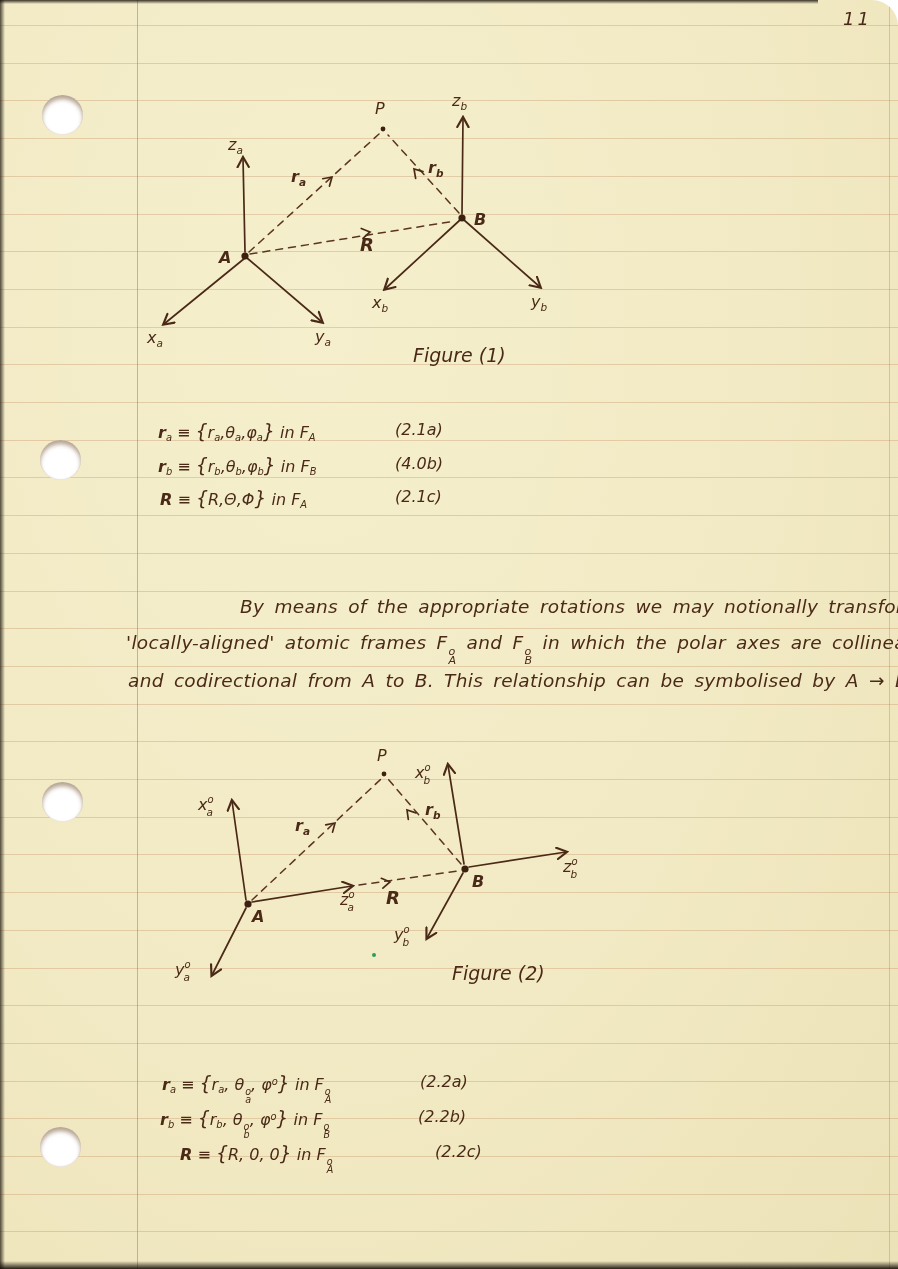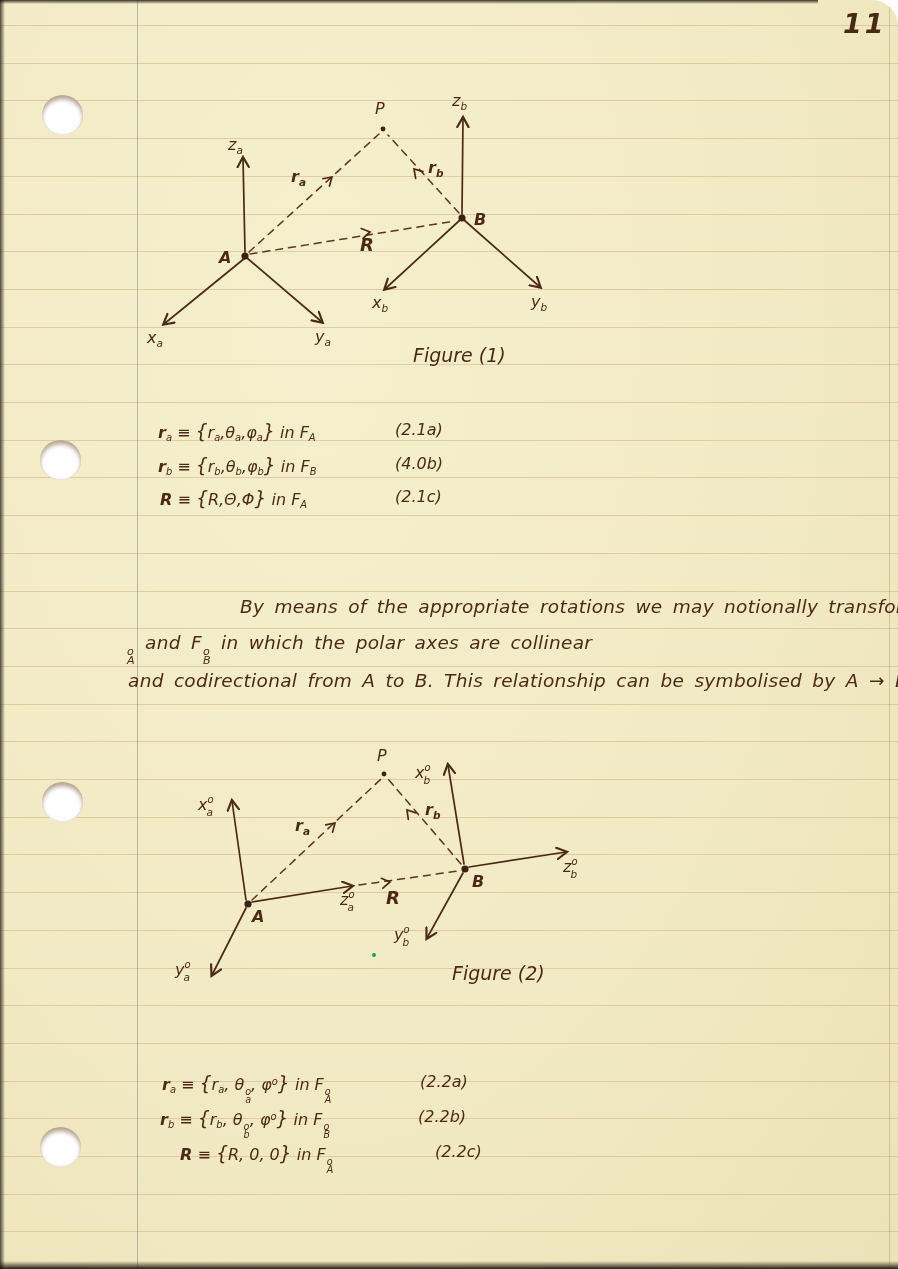--- a/index.html
+++ b/index.html
@@ -16,22 +16,22 @@
   .margin-line{position:absolute;top:0;bottom:0;left:137px;width:1px;background:rgba(125,138,152,0.55);}
   .right-edge{position:absolute;top:0;bottom:0;left:889px;width:1px;background:rgba(160,125,85,0.35);}
   .edge-top{position:absolute;top:0;left:0;right:80px;height:4px;
     background:linear-gradient(to bottom, rgba(28,20,12,0.85), rgba(28,20,12,0));}
   .edge-left{position:absolute;top:0;bottom:0;left:0;width:5px;
     background:linear-gradient(to right, rgba(28,20,12,0.75), rgba(28,20,12,0));}
   .edge-bottom{position:absolute;left:0;right:0;bottom:0;height:8px;
     background:linear-gradient(to top, rgba(20,14,8,0.92), rgba(20,14,8,0));}
   .hole{position:absolute;width:41px;height:40px;border-radius:50%;background:#ffffff;
     box-shadow:inset 0 4px 4px rgba(120,88,55,0.55), inset 0 -1px 1px rgba(120,88,55,0.15);}
-  .page-number{position:absolute;top:8px;left:843px;font-size:27px;font-style:italic;
-    letter-spacing:3px;font-weight:bold;}
+  .page-number{position:absolute;top:8px;left:843px;font-size:18px;font-style:italic;
+    letter-spacing:3px;font-weight:normal;}
   .para-line{position:absolute;font-size:18.5px;font-style:italic;letter-spacing:0.3px;
     word-spacing:4px;white-space:nowrap;}
   .eq{position:absolute;font-size:16px;font-style:italic;white-space:nowrap;height:30px;width:340px;}
   .eq-ref{position:absolute;top:0;text-align:right;}
   .tk-sub{font-size:0.62em;vertical-align:-0.35em;}
   .tk-sup{font-size:0.62em;vertical-align:0.55em;}
   .tk-b{font-weight:bold;}
   .tk-big{font-size:1.18em;}
   .ss{display:inline-flex;flex-direction:column;vertical-align:-0.5em;font-size:0.6em;
     line-height:0.85;margin-left:1px;text-align:left;}
@@ -117,21 +117,21 @@
   <div class="eq" style="left:158px;top:454px">
     <span><span class="tk-b">r</span><span class="tk-sub">b</span><span> ≡ </span><span class="tk-big">{</span><span>r</span><span class="tk-sub">b</span><span>,θ</span><span class="tk-sub">b</span><span>,φ</span><span class="tk-sub">b</span><span class="tk-big">}</span><span> in F</span><span class="tk-sub">B</span></span>
     <span class="eq-ref" style="left:237px">(4.0b)</span>
   </div>
   <div class="eq" style="left:160px;top:487px">
     <span><span class="tk-b">R</span><span> ≡ </span><span class="tk-big">{</span><span>R,Θ,Φ</span><span class="tk-big">}</span><span> in F</span><span class="tk-sub">A</span></span>
     <span class="eq-ref" style="left:235px">(2.1c)</span>
   </div>
 
   <div class="para-line" style="left:240px;top:596px"><span>By means of the appropriate rotations we may notionally transform to</span></div>
-  <div class="para-line" style="left:126px;top:632px"><span class="ss">
+  <div class="para-line" style="left:126px;top:632px"><span>'locally-aligned' atomic frames F</span><span class="ss">
         <span>o</span>
         <span>A</span>
       </span><span> and F</span><span class="ss">
         <span>o</span>
         <span>B</span>
       </span><span> in which the polar axes are collinear</span></div>
   <div class="para-line" style="left:128px;top:670px"><span>and codirectional from A to B. This relationship can be symbolised by A → B</span></div>
 
   <svg class="fig" style="left:150px;top:740px" width="470" height="260" viewBox="150 740 470 260">
 

